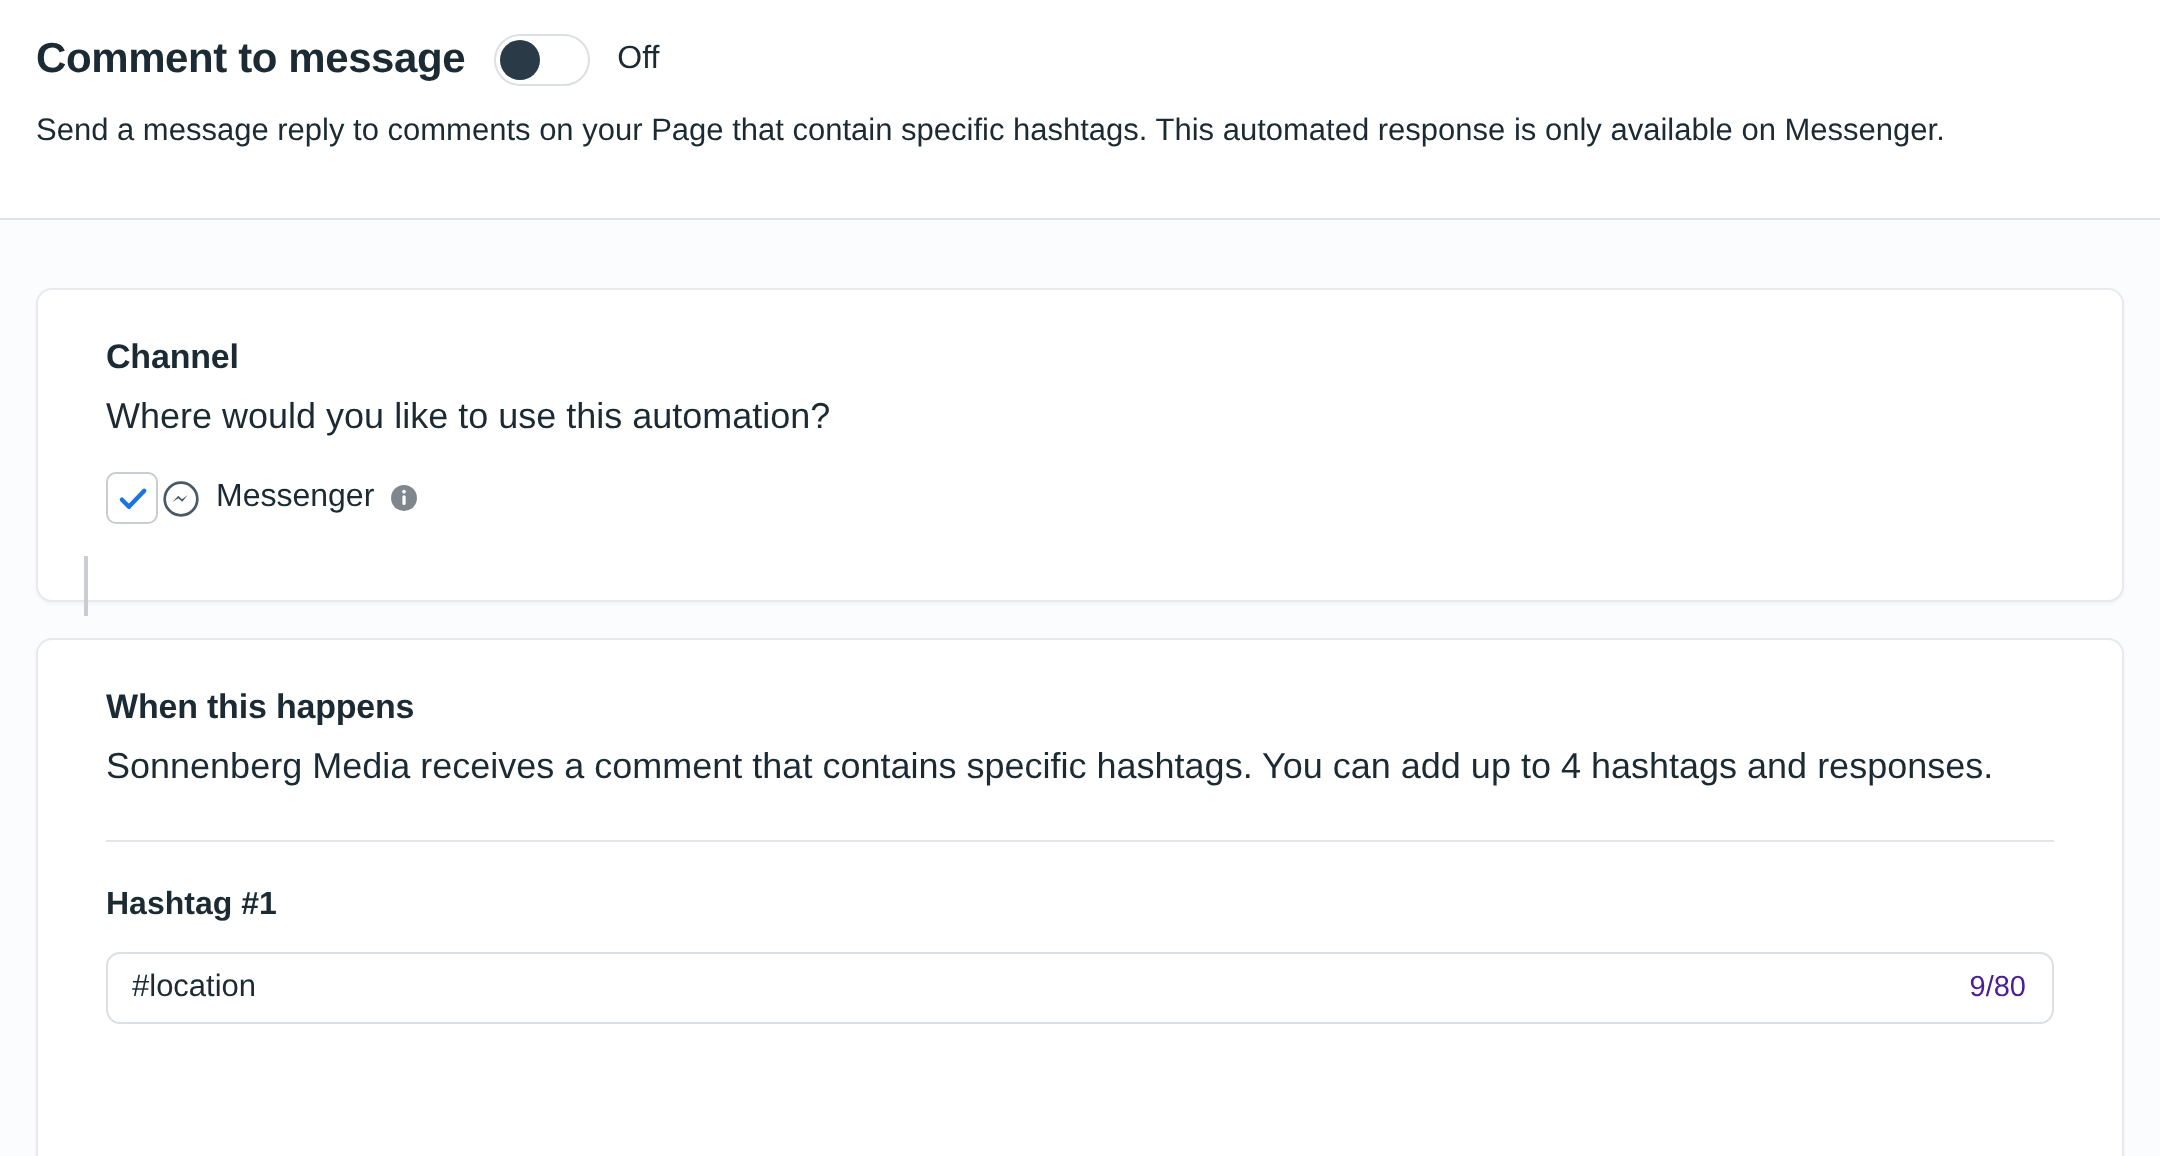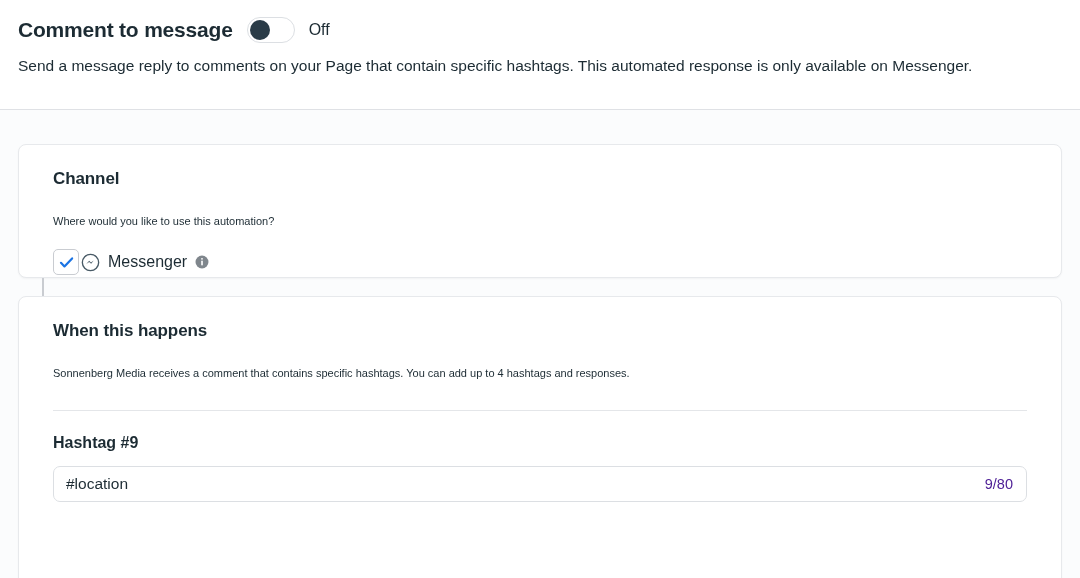--- a/index.html
+++ b/index.html
@@ -94,21 +94,21 @@
 
   .card {
     background: #ffffff;
     border: 1px solid #e7e9ec;
     border-radius: 8px;
     box-shadow: 0 1px 2px rgba(0,0,0,0.04);
     position: relative;
   }
 
   .card-channel {
-    height: 134px;
+    height: 157px;
     padding: 22px 34px 0 34px;
   }
 
   
   .connector {
     position: absolute;
     left: 42px;
     top: 168px;
     width: 2px;
     height: 30px;
@@ -124,22 +124,22 @@
 
   .card-heading {
     font-size: 17px;
     font-weight: bold;
     color: #1c2b33;
     letter-spacing: -0.1px;
     line-height: 23px;
   }
 
   .card-sub {
-    margin-top: 21px;
-    font-size: 11px;
+    margin-top: 8px;
+    font-size: 18px;
     line-height: 21px;
     color: #1c2b33;
     white-space: nowrap;
   }
 
   
   .channel-row {
     margin-top: 17px;
     display: flex;
     align-items: center;
@@ -288,21 +288,21 @@
   </div>
 
   <div class="connector"></div>
 
   <div class="card card-trigger">
     <div class="card-heading">When this happens</div>
     <div class="card-sub">Sonnenberg Media receives a comment that contains specific hashtags. You can add up to 4 hashtags and responses.</div>
 
     <div class="inner-rule"></div>
 
-    <div class="field-label">Hashtag #9</div>
+    <div class="field-label">Hashtag #1</div>
 
     <div class="input-wrap">
       <input class="input-value" type="text" value="#location" style="">
       <div class="char-count">9/80</div>
     </div>
 
   </div>
 
 </div>
 

